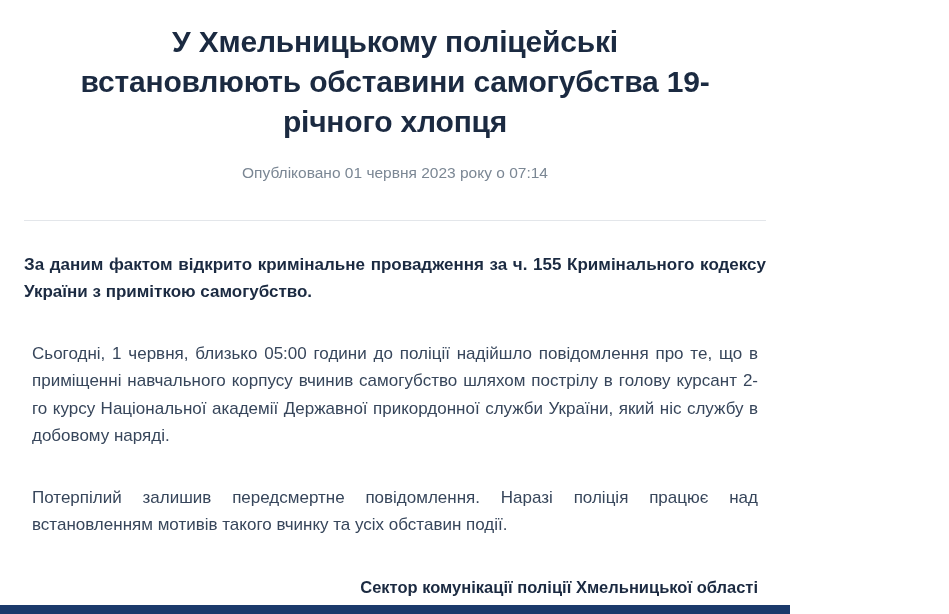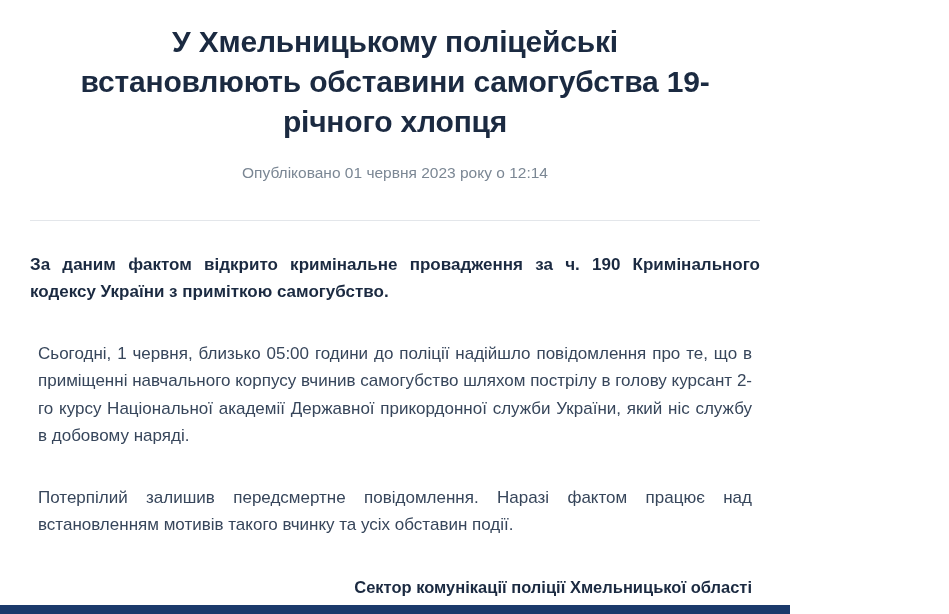--- a/index.html
+++ b/index.html
@@ -13,21 +13,21 @@
     font-family: "Liberation Sans", sans-serif;
     color: #1b2a41;
     overflow: hidden;
     position: relative;
   }
   .page {
     width: 790px;
     height: 614px;
     position: relative;
     box-sizing: border-box;
-    padding: 0 30px;
+    padding: 0 24px;
   }
   .article-title {
     margin: 0;
     padding: 22px 40px 0 40px;
     font-size: 30px;
     line-height: 1.33;
     font-weight: bold;
     text-align: center;
     color: #1b2a41;
     letter-spacing: -0.2px;
@@ -81,26 +81,26 @@
     background: #1b3a6b;
   }
 </style>
 </head>
 <body>
 
 <div class="page">
 
   <h1 class="article-title">У Хмельницькому поліцейські встановлюють обставини самогубства 19-річного хлопця</h1>
 
-  <div class="published">Опубліковано 01 червня 2023 року о 12:14</div>
+  <div class="published">Опубліковано 01 червня 2023 року о 07:14</div>
 
   <div class="divider"></div>
 
-  <p class="lead">За даним фактом відкрито кримінальне провадження за ч. 190 Кримінального кодексу України з приміткою самогубство.</p>
+  <p class="lead">За даним фактом відкрито кримінальне провадження за ч. 155 Кримінального кодексу України з приміткою самогубство.</p>
 
   <p class="para">Сьогодні, 1 червня, близько 05:00 години до поліції надійшло повідомлення про те, що в приміщенні навчального корпусу вчинив самогубство шляхом пострілу в голову курсант 2-го курсу Національної академії Державної прикордонної служби України, який ніс службу в добовому наряді.</p>
 
-  <p class="para">Потерпілий залишив передсмертне повідомлення. Наразі фактом працює над встановленням мотивів такого вчинку та усіх обставин події.</p>
+  <p class="para">Потерпілий залишив передсмертне повідомлення. Наразі поліція працює над встановленням мотивів такого вчинку та усіх обставин події.</p>
 
   <p class="signature">Сектор комунікації поліції Хмельницької області</p>
 
   <div class="bottom-bar"></div>
 </div>
 
 </body></html>

